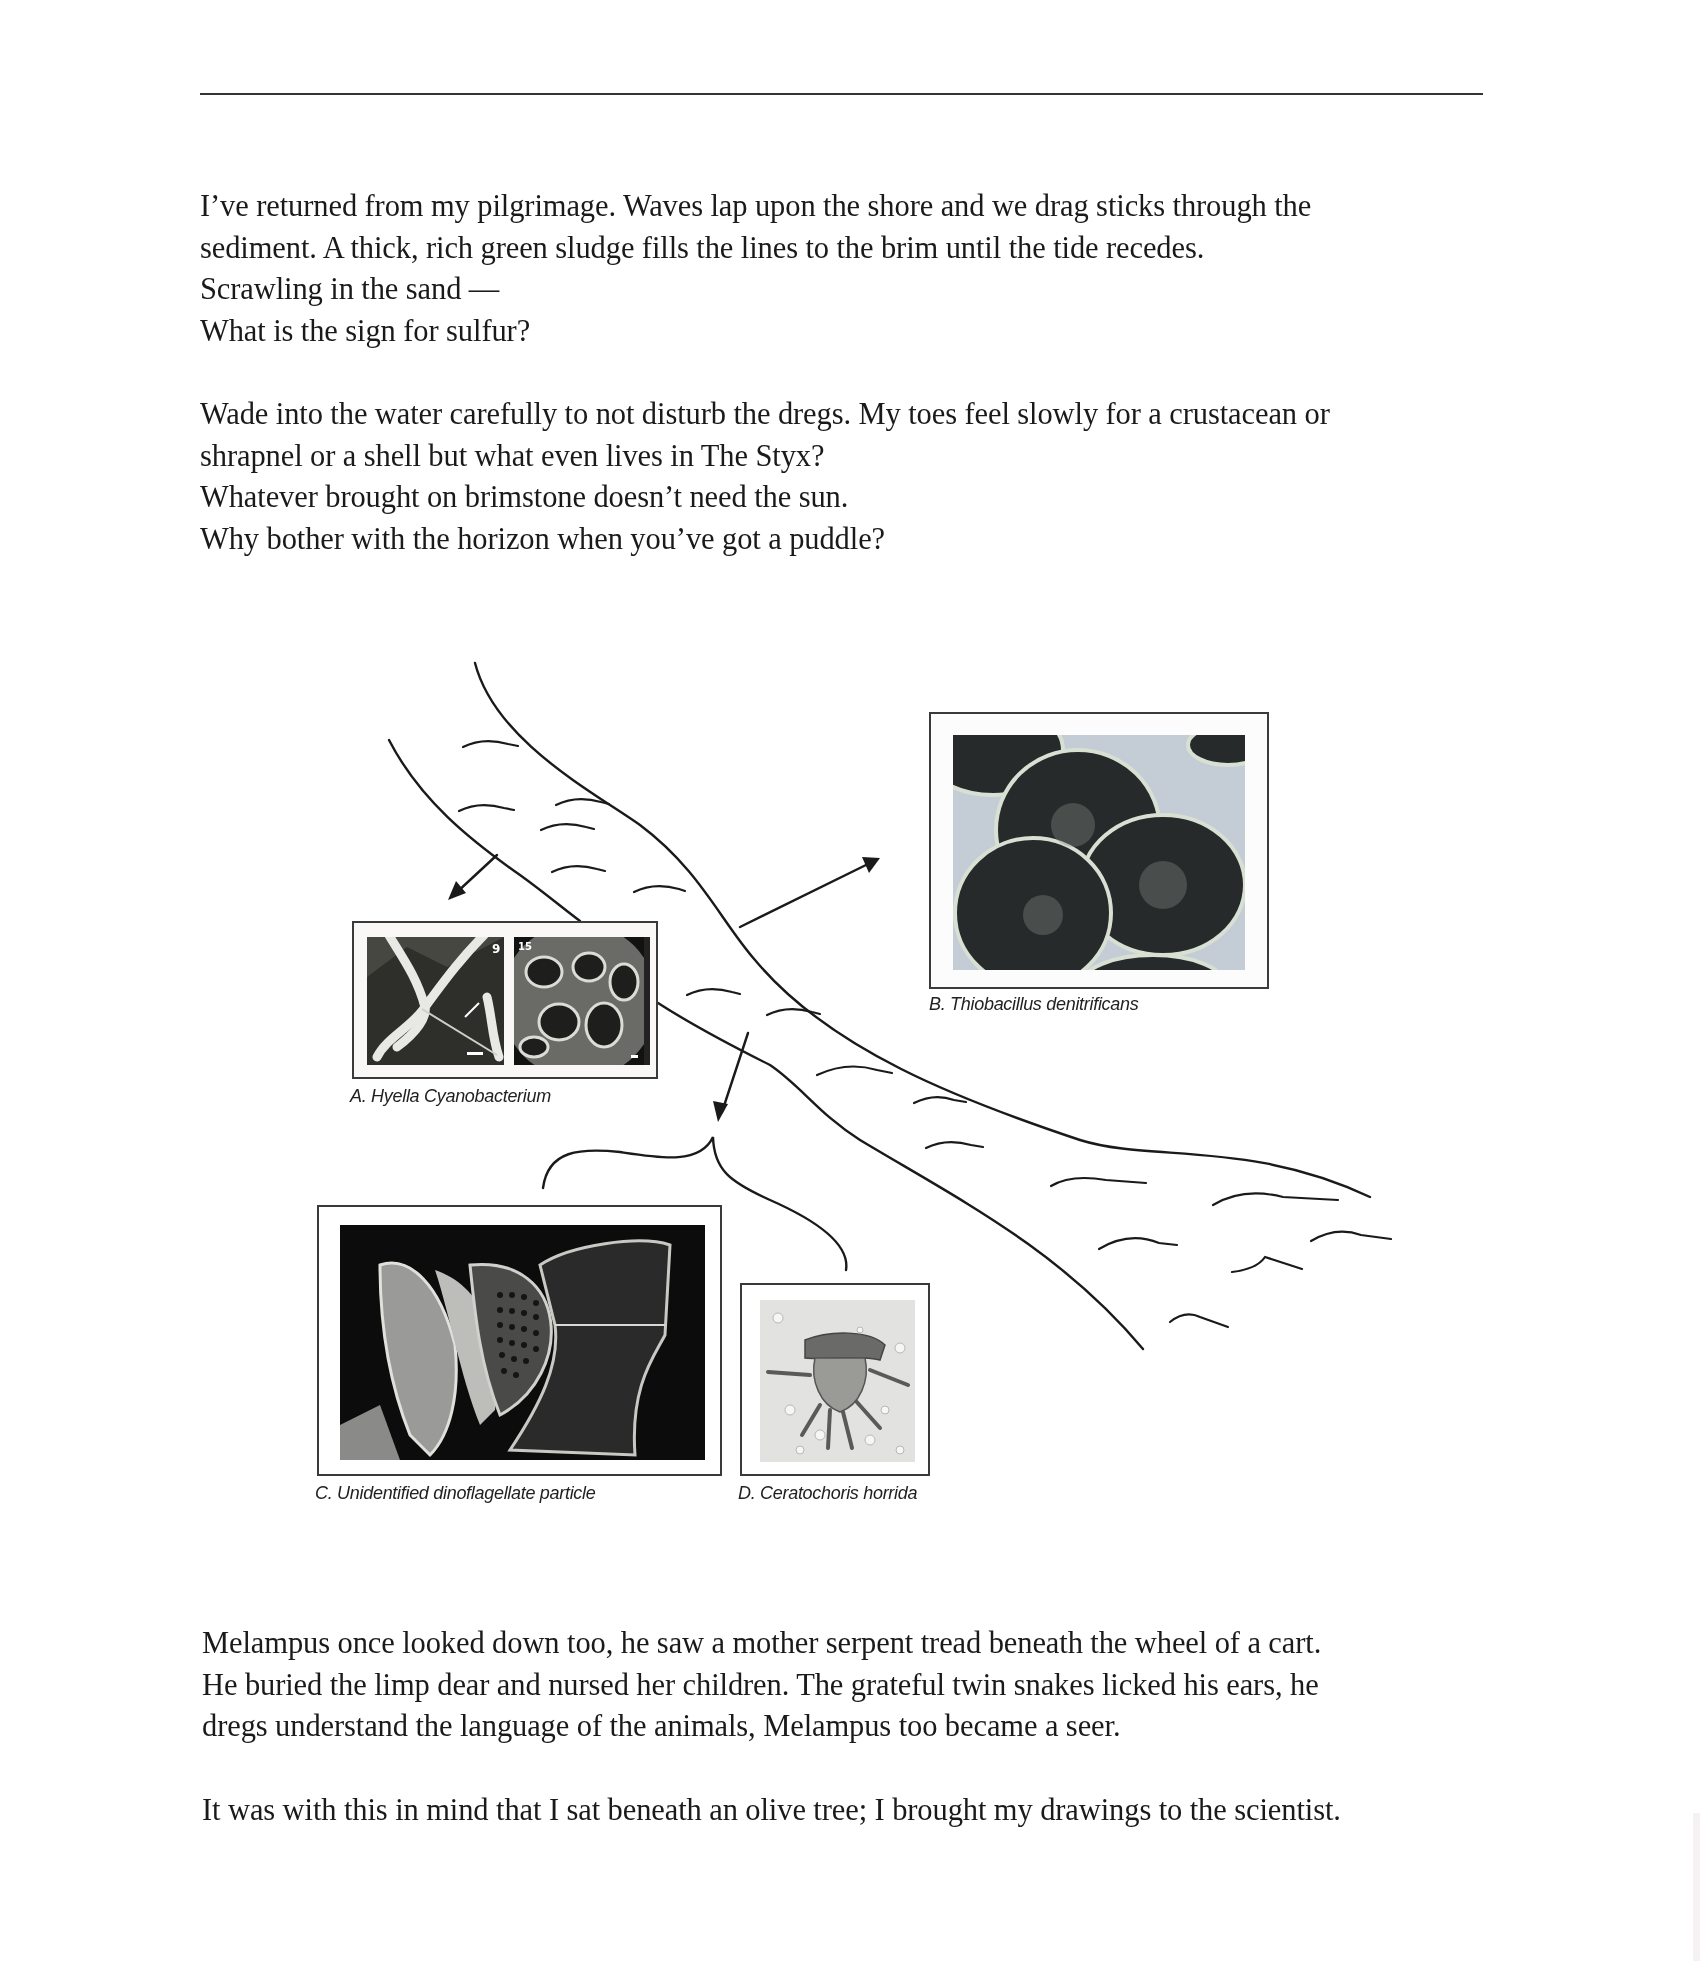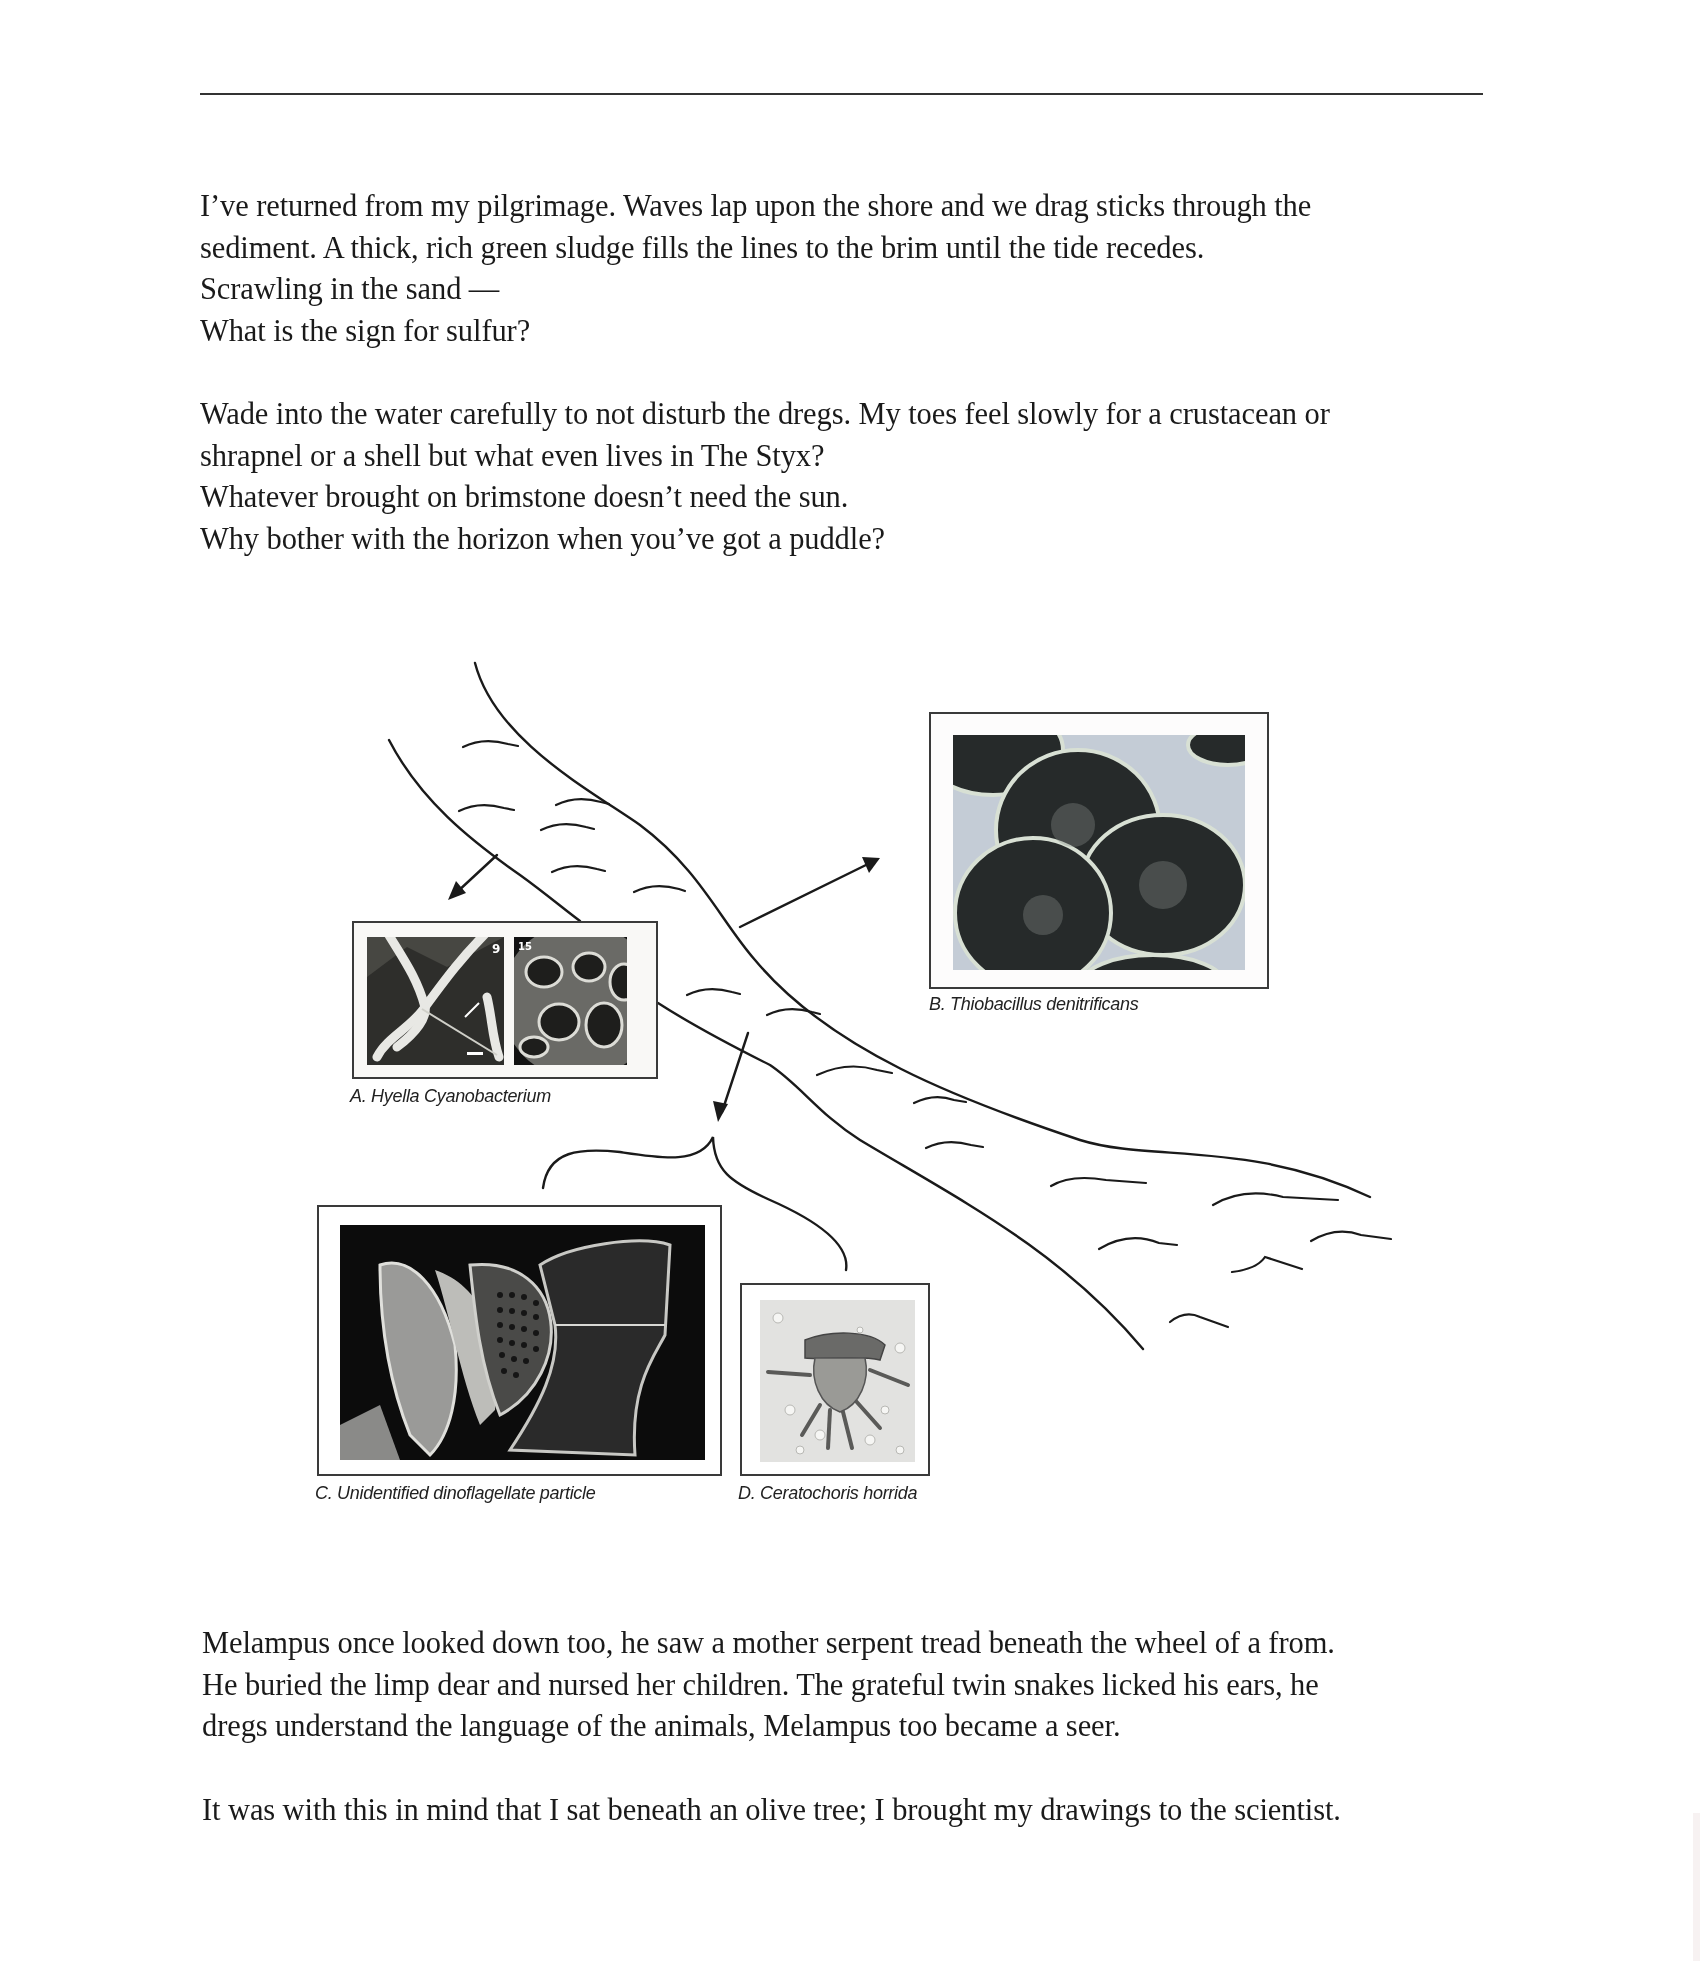--- a/index.html
+++ b/index.html
@@ -92,21 +92,21 @@
         <path d="M10 120 C 20 100, 45 90, 58 70"></path>
         <path d="M58 70 C 80 40, 95 20, 120 -5"></path>
         <path d="M120 60 C 125 80, 125 100, 132 120"></path>
       </g>
       <line x1="55" y1="72" x2="130" y2="118" stroke="#cfcfc8" stroke-width="2"></line>
       <line x1="98" y1="80" x2="112" y2="66" stroke="#fff" stroke-width="2"></line>
       <rect x="100" y="115" width="16" height="3" fill="#fff"></rect>
       <text x="125" y="16" fill="#fff" font-size="12" font-family="DejaVu Sans, sans-serif" font-weight="bold">9</text>
     </svg>
   </div>
-  <div class="photo" style="left:160px; top:14px; width:113px; height:128px; background:#222;">
+  <div class="photo" style="left:160px; top:14px; width:136px; height:128px; background:#222;">
     <svg width="130" height="128" viewBox="0 0 130 128">
       <rect width="130" height="128" fill="#121212"></rect>
       <circle cx="65" cy="64" r="78" fill="#6a6a66"></circle>
       <g fill="#1e1e1c" stroke="#dcdcd6" stroke-width="3">
         <ellipse cx="30" cy="35" rx="18" ry="15"></ellipse>
         <ellipse cx="75" cy="30" rx="16" ry="14"></ellipse>
         <ellipse cx="110" cy="45" rx="14" ry="18"></ellipse>
         <ellipse cx="45" cy="85" rx="20" ry="18"></ellipse>
         <ellipse cx="90" cy="88" rx="18" ry="22"></ellipse>
         <ellipse cx="20" cy="110" rx="14" ry="10"></ellipse>
@@ -202,21 +202,21 @@
         <line x1="95" y1="100" x2="120" y2="128"></line>
       </g>
       <path d="M45 40 C 70 30, 110 30, 125 45 L 120 60 C 100 55, 65 60, 45 58 Z" fill="#6a6a68" stroke="#444" stroke-width="1.5"></path>
       <path d="M55 58 C 50 80, 60 105, 80 112 C 100 105, 110 80, 105 58 Z" fill="#9a9a96" stroke="#555" stroke-width="1.5"></path>
     </svg>
   </div>
 </div>
 <div class="cap" style="left:738px; top:1483px;">D. Ceratochoris horrida</div>
 
 <div class="para" id="p3">
-  <span class="ln">Melampus once looked down too, he saw a mother serpent tread beneath the wheel of a from.</span>
+  <span class="ln">Melampus once looked down too, he saw a mother serpent tread beneath the wheel of a cart.</span>
   <span class="ln">He buried the limp dear and nursed her children. The grateful twin snakes licked his ears, he</span>
   <span class="ln">dregs understand the language of the animals, Melampus too became a seer.</span>
 </div>
 
 <div class="para" id="p4">
   <span class="ln">It was with this in mind that I sat beneath an olive tree; I brought my drawings to the scientist.</span>
 </div>
 
 <div class="edge-strip"></div>
 

